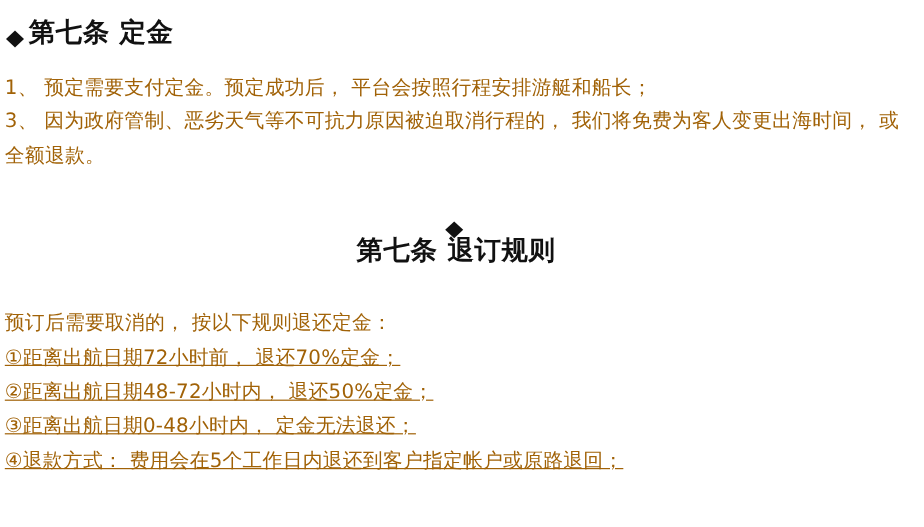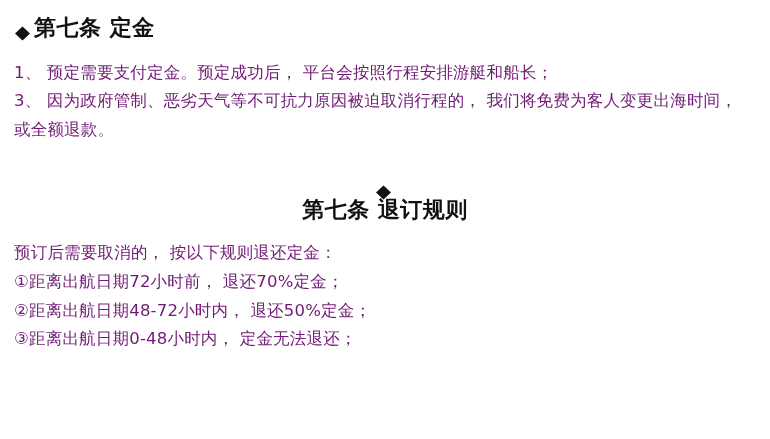--- a/index.html
+++ b/index.html
@@ -11,21 +11,21 @@
     height: 439px;
     background: #ffffff;
     font-family: "DejaVu Sans", "Liberation Sans", sans-serif;
     color: #1a1a1a;
     overflow: hidden;
   }
   .page {
     width: 770px;
     height: 364px;
     box-sizing: border-box;
-    padding: 10px 14px 0 14px;
+    padding: 10px 14px 0 4px;
     position: relative;
   }
   .section {
     margin: 0;
   }
   .section-heading {
     display: flex;
     align-items: center;
     font-size: 22px;
     font-weight: bold;
@@ -41,43 +41,44 @@
     margin-right: 3px;
     position: relative;
     top: 1px;
   }
   .heading-text {
     white-space: pre;
   }
   .body-text {
     font-size: 16.5px;
     line-height: 1.75;
-    color: #701a75;
+    color: #a16207;
     letter-spacing: 0.2px;
   }
   .para {
     margin: 0;
     white-space: pre-wrap;
   }
   #clause-deposit {
     margin-top: 4px;
   }
   #deposit-body {
     margin-top: 16px;
   }
   #clause-refund {
     margin-top: 34px;
     flex-direction: column;
   }
   #refund-body {
-    margin-top: 14px;
+    margin-top: 30px;
   }
   .list-line {
     margin: 0;
     white-space: pre-wrap;
+    text-decoration: underline;
   }
 </style>
 </head>
 <body>
 
 <div class="page">
 
   <div class="section">
     <h2 class="section-heading" id="clause-deposit">
       <span class="diamond-icon">
@@ -100,16 +101,17 @@
           <polygon points="8.5,1.5 16,8.5 8.5,15.5 1,8.5" fill="#111111"></polygon>
         </svg>
       </span>
       <span class="heading-text">第七条 退订规则</span>
     </h2>
     <div class="body-text" id="refund-body">
       <p class="para">预订后需要取消的， 按以下规则退还定金：</p>
       <p class="list-line">①距离出航日期72小时前， 退还70%定金；</p>
       <p class="list-line">②距离出航日期48-72小时内， 退还50%定金；</p>
       <p class="list-line">③距离出航日期0-48小时内， 定金无法退还；</p>
+      <p class="list-line">④退款方式： 费用会在5个工作日内退还到客户指定帐户或原路退回；</p>
     </div>
   </div>
 
 </div>
 
 </body></html>

